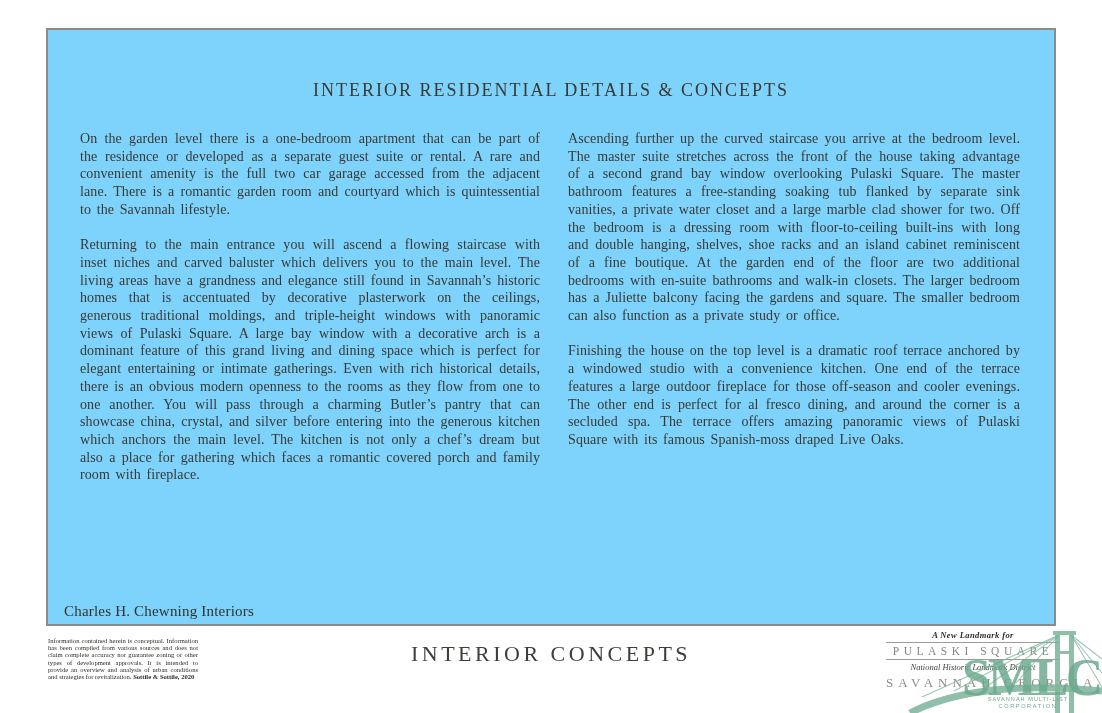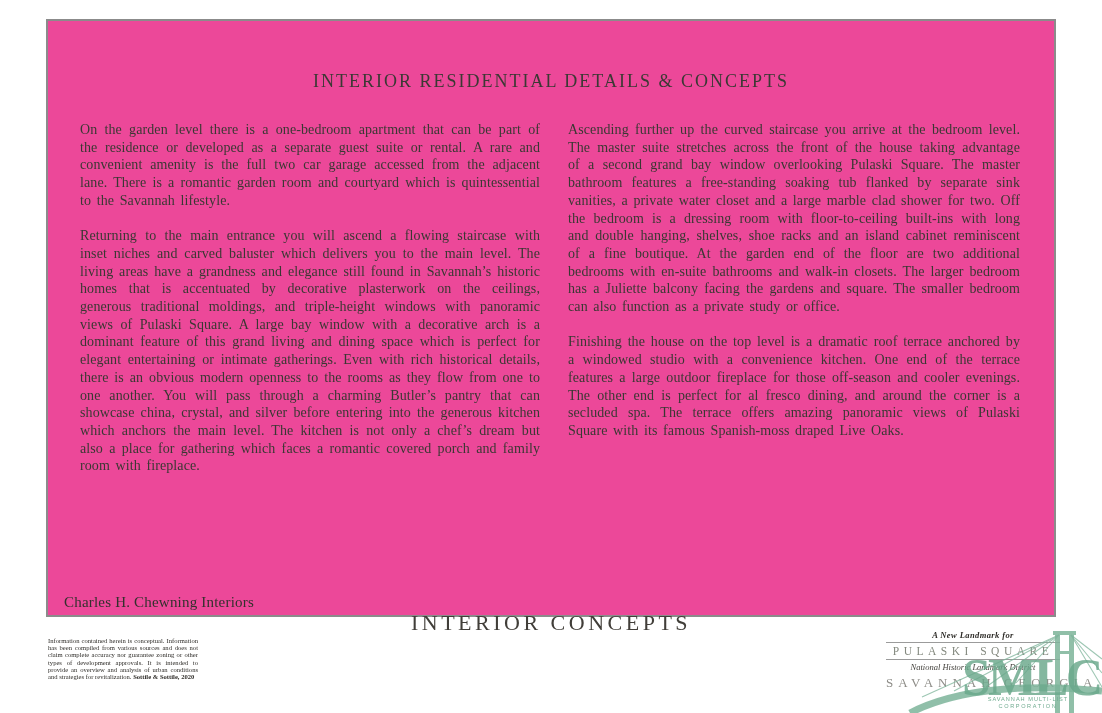--- a/index.html
+++ b/index.html
@@ -8,23 +8,23 @@
     background: #ffffff;
     font-family: "Liberation Serif", serif;
     position: relative;
     overflow: hidden;
     color: #3a3833;
   }
 
   
   .panel {
     position: absolute;
-    left: 46px; top: 19px;
+    left: 46px; top: 28px;
     width: 1006px; height: 594px;
-    background: #ec4899;
+    background: #7dd3fc;
     border: 2px solid #8b8b8b;
   }
 
   .page-title {
     position: absolute;
     top: 50px; left: 0; right: 0;
     text-align: center;
     font-size: 18px;
     letter-spacing: 2px;
     color: #3b3934;
@@ -65,21 +65,21 @@
     width: 150px;
     font-size: 6.6px;
     line-height: 7.2px;
     text-align: justify;
     color: #2f2d29;
   }
   .disclaimer b { font-weight: 700; }
 
   .footer-center {
     position: absolute;
-    left: 0; top: 610px;
+    left: 0; top: 641px;
     width: 1102px;
     text-align: center;
   }
   .footer-title {
     font-size: 22px;
     letter-spacing: 3.5px;
     color: #413e39;
     font-weight: 400;
   }
   .footer-subtitle {

